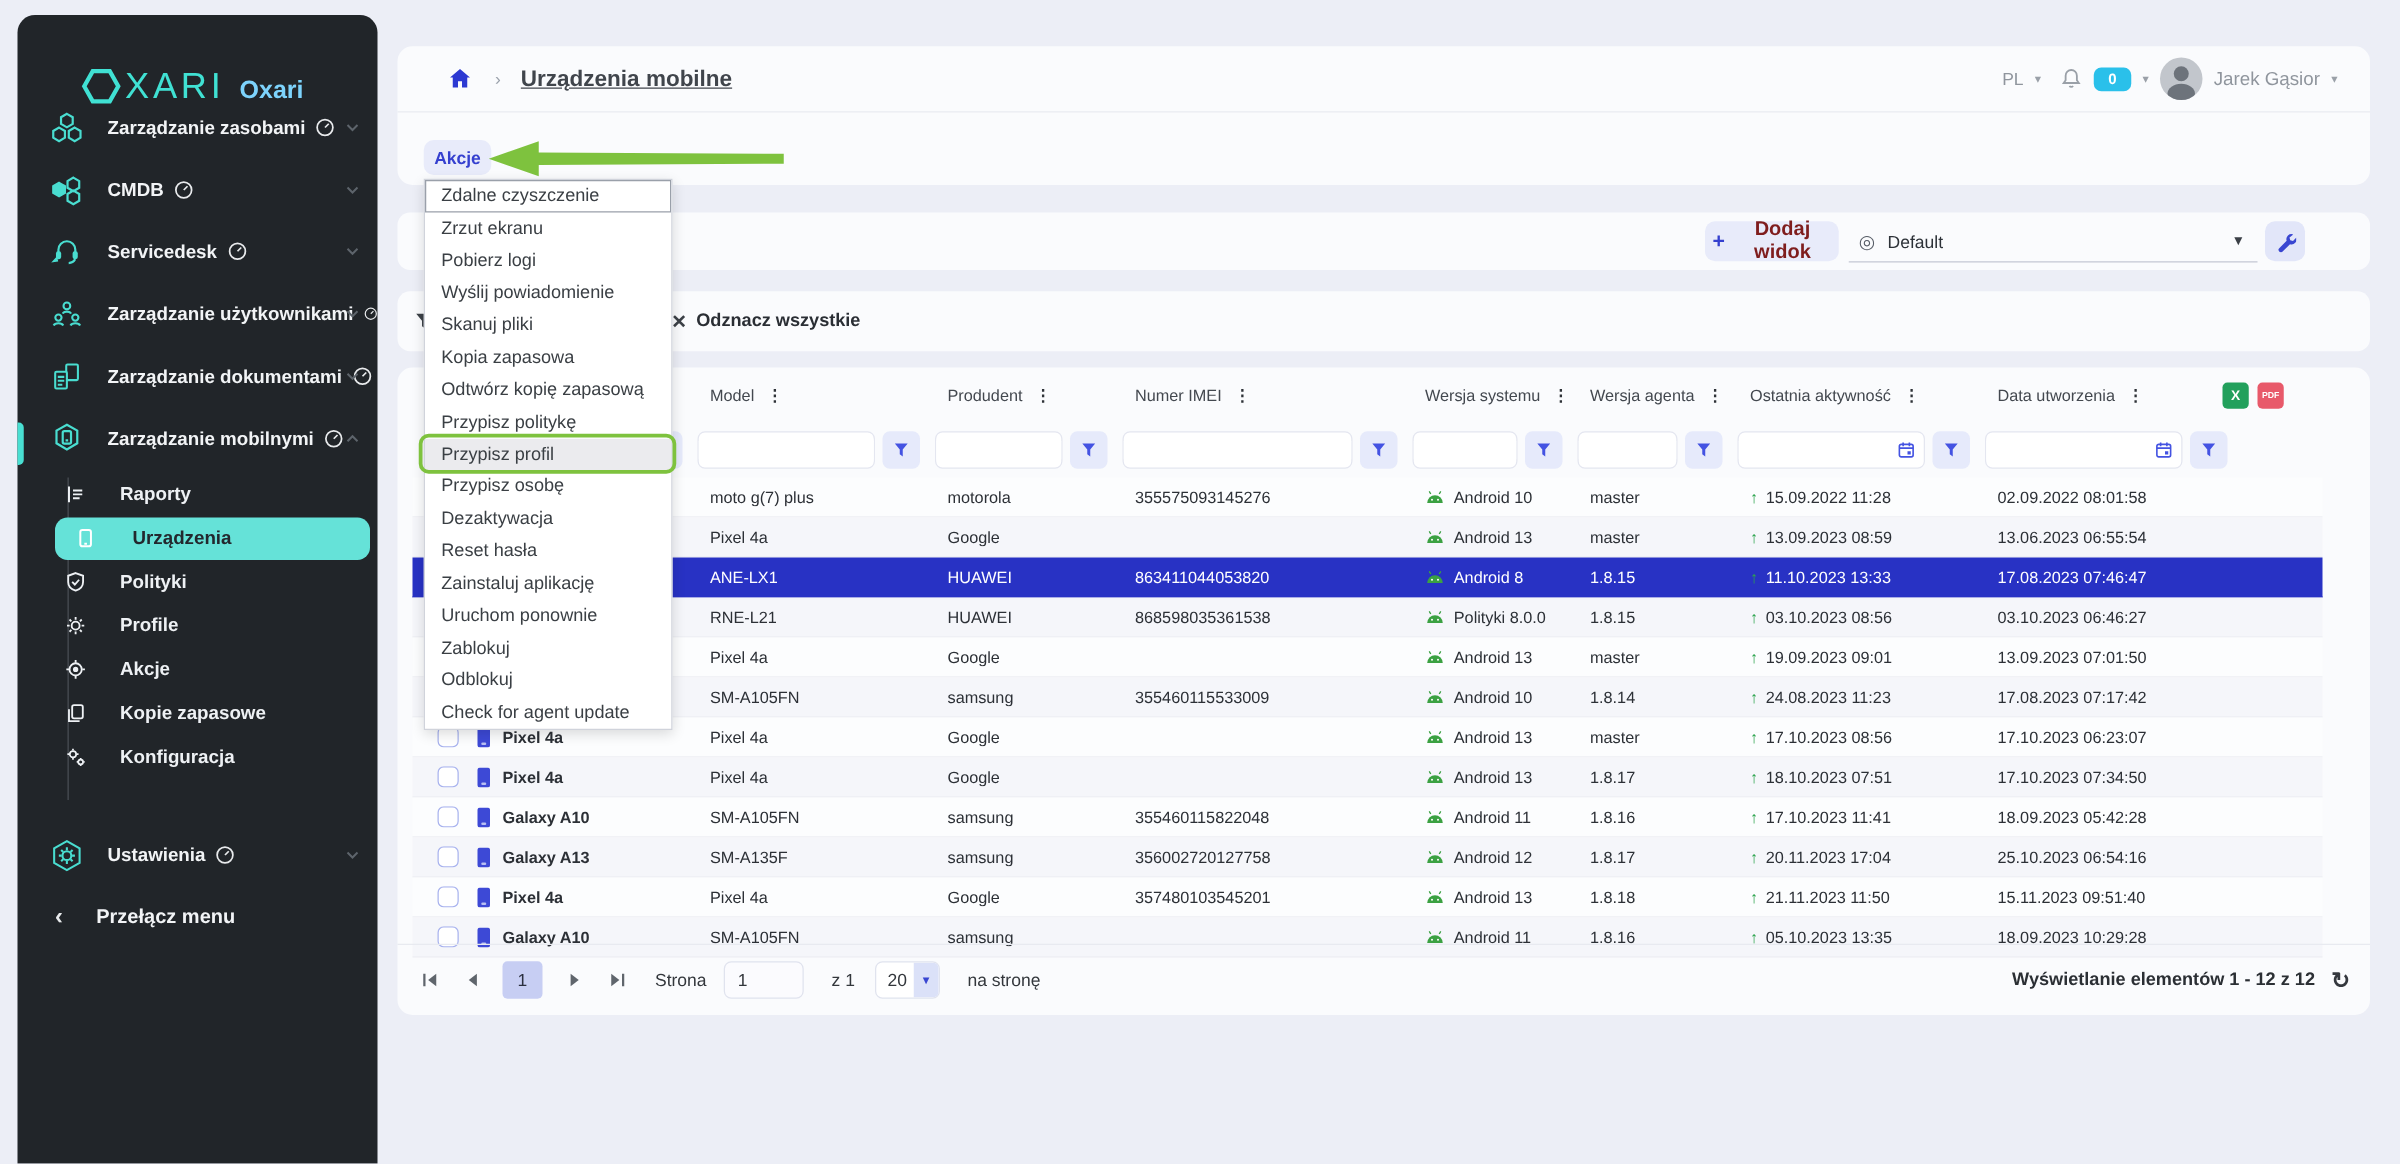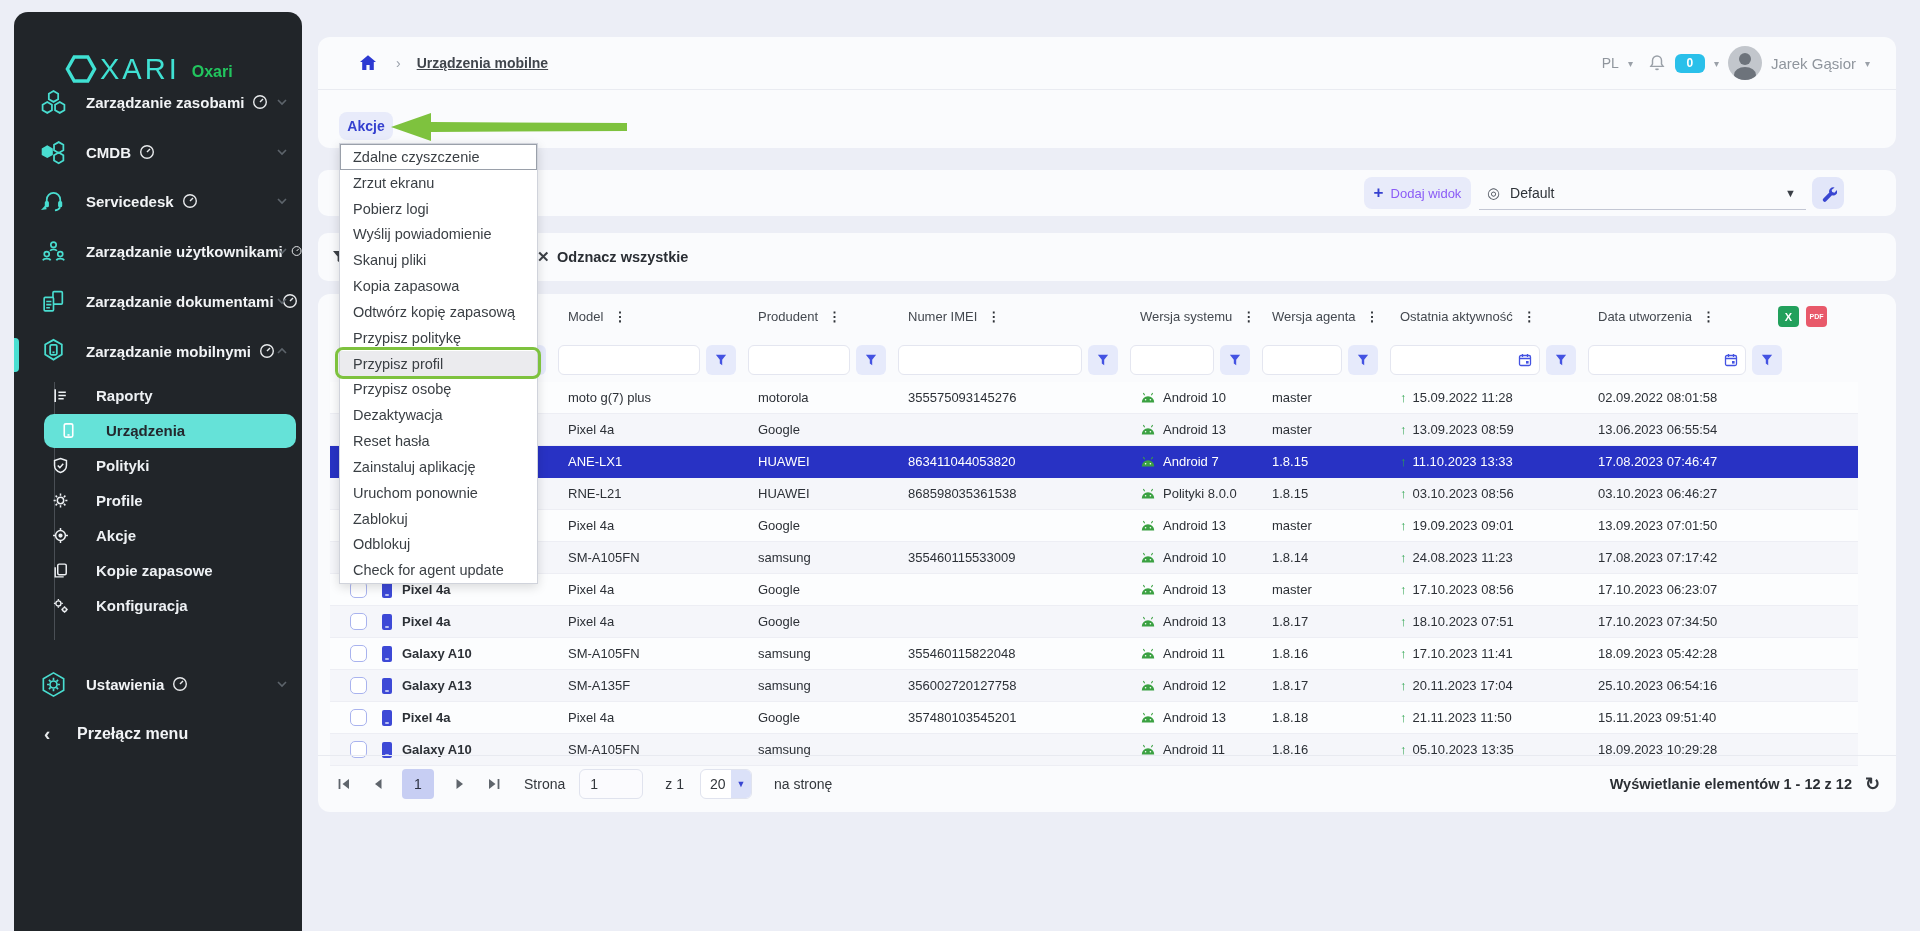--- a/index.html
+++ b/index.html
@@ -3,52 +3,52 @@
 <meta charset="utf-8">
 <style>
   html,body{margin:0;padding:0;background:#eceef6;font-family:"Liberation Sans",sans-serif;}
   #stage{position:relative;width:1920px;height:931px;overflow:hidden;background:#eceef6;}
   .card{position:absolute;background:#fafbfd;border-radius:12px;}
   
   #sidebar{position:absolute;left:14px;top:12px;width:288px;height:919px;background:#212529;border-radius:14px 14px 0 0;}
   #side-indicator{position:absolute;left:0;top:326px;width:5px;height:34px;background:#49dfd2;border-radius:0 4px 4px 0;}
   #logo{position:absolute;left:50px;top:40px;display:flex;align-items:center;}
   #logo .brand-rest{color:#40e1d3;font-size:29px;letter-spacing:3px;font-weight:400;margin-left:2px;}
-  #logo .caption{color:#22c55e;font-size:16px;font-weight:700;margin-left:12px;margin-top:6px;}
+  #logo .caption{color:#7dd3fc;font-size:20px;font-weight:700;margin-left:12px;margin-top:6px;}
   .nav-item{position:absolute;left:0;right:0;height:40px;display:flex;align-items:center;padding-left:26px;box-sizing:border-box;cursor:pointer;}
   .nav-item .si{width:27px;height:27px;flex:0 0 27px;}
   .nav-item .nlabel{color:#f2f4f6;font-size:15px;font-weight:700;margin-left:19px;white-space:nowrap;}
   .gauge{margin-left:8px;width:16px;height:16px;}
   .chev{position:absolute;right:14px;width:12px;height:12px;}
   .sub-item{height:35px;display:flex;align-items:center;padding-left:38px;box-sizing:border-box;color:#eef1f4;cursor:pointer;position:relative;}
   .sub-item .sicon{width:17px;height:17px;flex:0 0 17px;}
   .sub-item .slabel{font-size:15px;font-weight:700;margin-left:27px;}
   #submenu{position:absolute;left:0;right:0;top:366px;}
   #tree-line{position:absolute;left:40px;top:370px;height:258px;border-left:1px solid #4a4f55;}
   .sub-active{margin-left:30px;width:252px;height:34px;background:#65e2d8;border-radius:10px;display:flex;align-items:center;padding-left:16px;box-sizing:border-box;}
   .sub-active .slabel{color:#23282e;margin-left:29px;}
   #collapse-row .nlabel{font-size:16px;}
   .collapse-ch{color:#e8eaec;font-size:19px;font-weight:700;width:14px;margin-left:4px;}
   
   #card-top{left:318px;top:37px;width:1578px;height:111px;}
   #bc-row{position:absolute;left:0;top:0;right:0;height:52px;display:flex;align-items:center;border-bottom:1px solid #e9ebf1;}
   #bc-row .home{margin-left:40px;width:20px;height:20px;cursor:pointer;}
   .bc-sep{color:#9aa1ab;font-size:14px;margin:0 16px 0 18px;}
-  .bc-link{color:#40454c;font-size:14px;font-weight:700;text-decoration:underline;cursor:pointer;}
+  .bc-link{color:#40454c;font-size:18px;font-weight:700;text-decoration:underline;cursor:pointer;}
   #user-cluster{position:absolute;right:26px;top:0;height:52px;display:flex;align-items:center;gap:9px;}
   .muted{color:#8f959d;font-size:14px;}
   .tiny-caret{color:#9aa0a8;font-size:10px;}
   #notif-badge{min-width:30px;height:19px;background:#2ac0ea;border-radius:6px;color:#fff;font-size:12px;font-weight:700;display:flex;align-items:center;justify-content:center;}
   #avatar{width:34px;height:34px;border-radius:50%;overflow:hidden;background:#c2c6cc;}
   #actions-btn{position:absolute;left:21px;top:75px;width:54px;height:28px;background:#e8ebfa;border-radius:8px;border:none;color:#3540cf;font-size:14px;font-weight:700;cursor:pointer;font-family:inherit;}
   
   #card-toolbar{left:318px;top:170px;width:1578px;height:46px;border-radius:10px;}
   #add-view-btn{position:absolute;left:1046px;top:7px;width:107px;height:32px;background:#e8ebfa;border-radius:8px;border:none;display:flex;align-items:center;justify-content:center;gap:7px;cursor:pointer;font-family:inherit;}
   #add-view-btn .plus{color:#3540cf;font-size:17px;font-weight:700;}
-  #add-view-btn .lbl{color:#8b5cf6;font-size:13px;font-weight:400;}
+  #add-view-btn .lbl{color:#7f1d1d;font-size:16px;font-weight:700;}
   #view-select{position:absolute;left:1161px;top:7px;width:327px;height:32px;border-bottom:1px solid #c3c7d4;display:flex;align-items:center;cursor:pointer;}
   #view-select .eye{color:#565c66;font-size:15px;margin-left:8px;}
   #view-select .vlabel{color:#2d3238;font-size:14px;margin-left:10px;flex:1;}
   #view-select .vcaret{color:#3a3f46;font-size:11px;margin-right:10px;}
   #wrench-btn{position:absolute;left:1494px;top:7px;width:32px;height:32px;background:#e2e6f9;border-radius:8px;border:none;display:flex;align-items:center;justify-content:center;cursor:pointer;}
   
   #card-selection{left:318px;top:233px;width:1578px;height:48px;border-radius:10px;}
   #hidden-filter-icon{position:absolute;left:14px;top:17px;}
   #deselect-x{position:absolute;left:219px;top:0;height:48px;display:flex;align-items:center;color:#3c4147;font-size:15px;font-weight:600;cursor:pointer;}
   #deselect-label{position:absolute;left:239px;top:0;height:48px;display:flex;align-items:center;color:#2a2e34;font-size:14.5px;font-weight:700;cursor:pointer;}
@@ -580,21 +580,21 @@
           <div class="cell">ANE-LX1</div>
           <div class="cell">HUAWEI</div>
           <div class="cell">863411044053820</div>
           <div class="cell">
             <svg class="andro" width="16" height="11" viewBox="0 0 18 12">
               <path d="M2 11.5a7 7 0 0 1 14 0z" fill="#3ba142"></path>
               <path d="M5.2 3.4L3.8 1M12.8 3.4L14.2 1" stroke="#3ba142" stroke-width="1.2"></path>
               <circle cx="6.3" cy="8.6" r="0.9" fill="#fff"></circle>
               <circle cx="11.7" cy="8.6" r="0.9" fill="#fff"></circle>
             </svg>
-            <span>Android 7</span>
+            <span>Android 8</span>
           </div>
           <div class="cell">1.8.15</div>
           <div class="cell">
             <span class="up">↑</span>
             <span>11.10.2023 13:33</span>
           </div>
           <div class="cell">17.08.2023 07:46:47</div>
           <div class="cell"></div>
         </div>
         <div class="grid tbl trow even">

